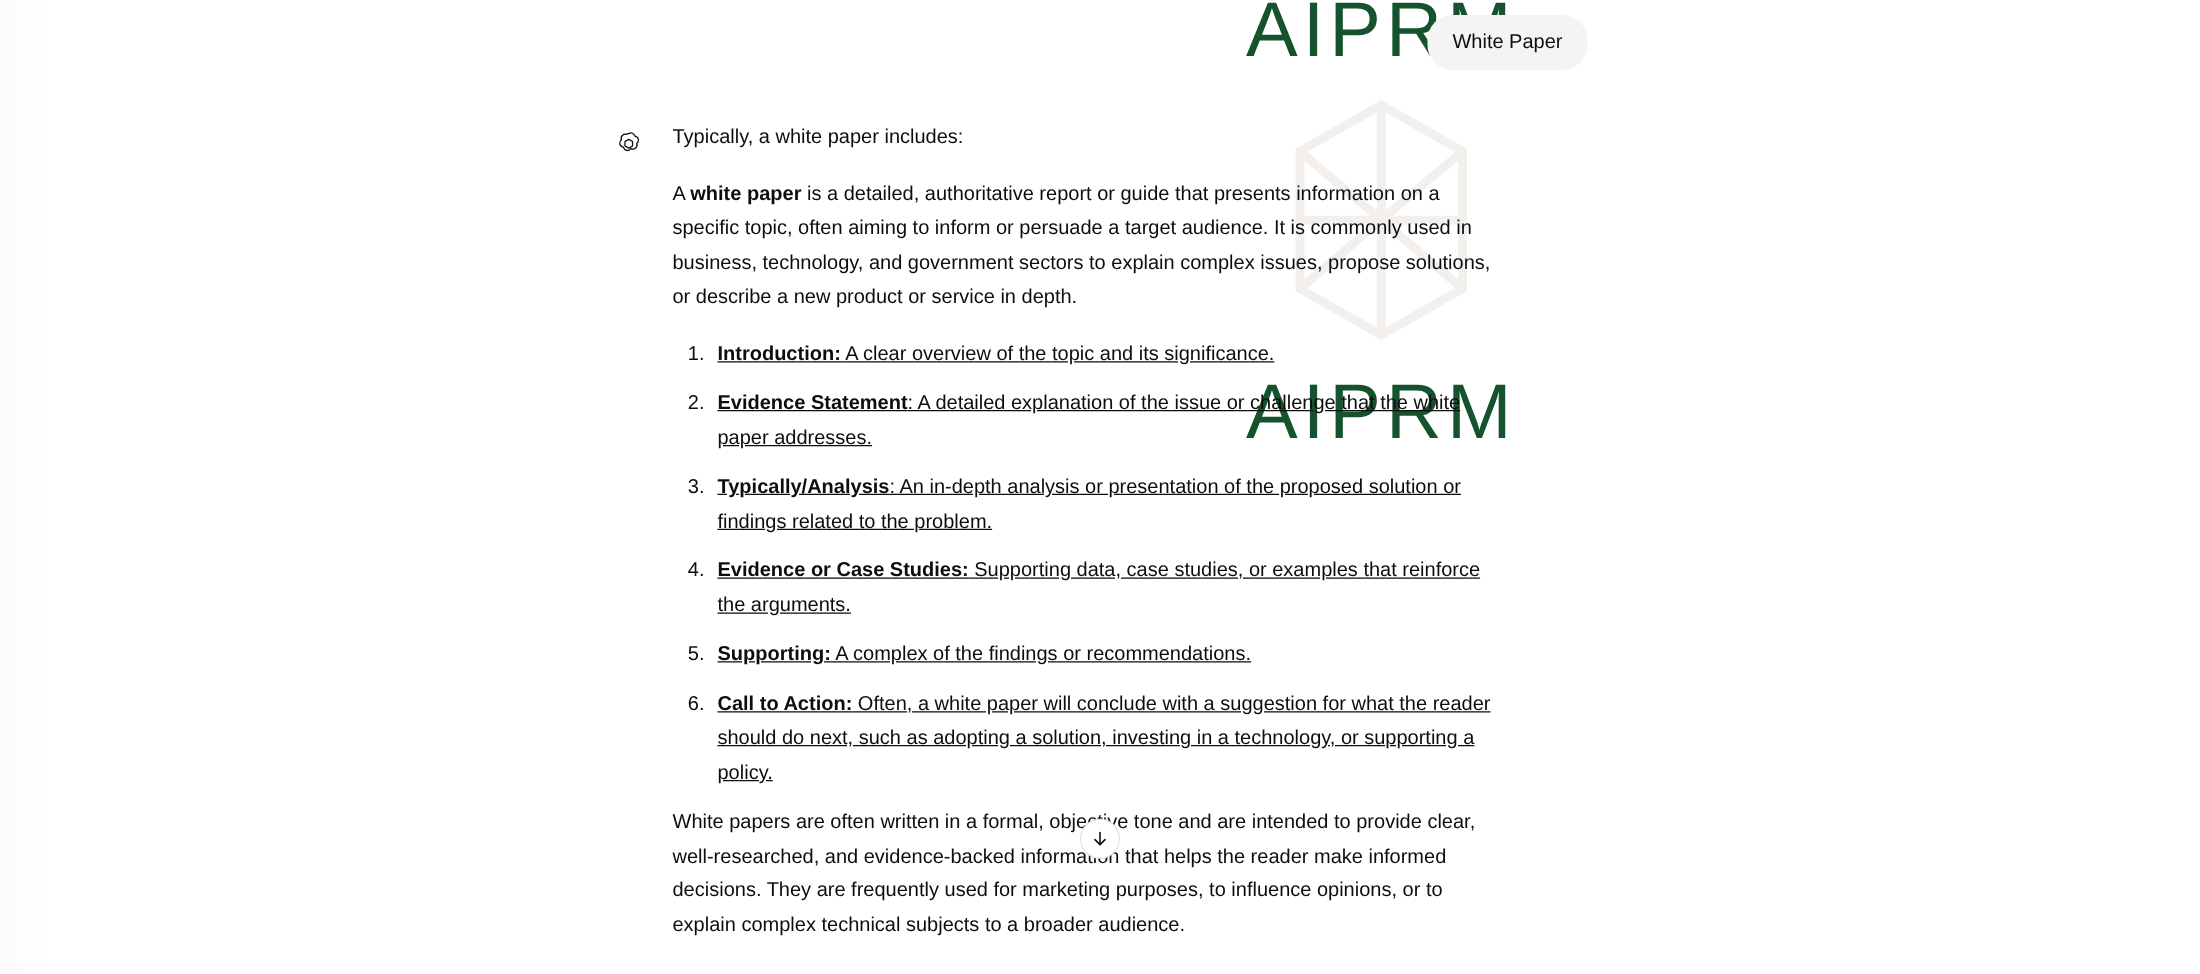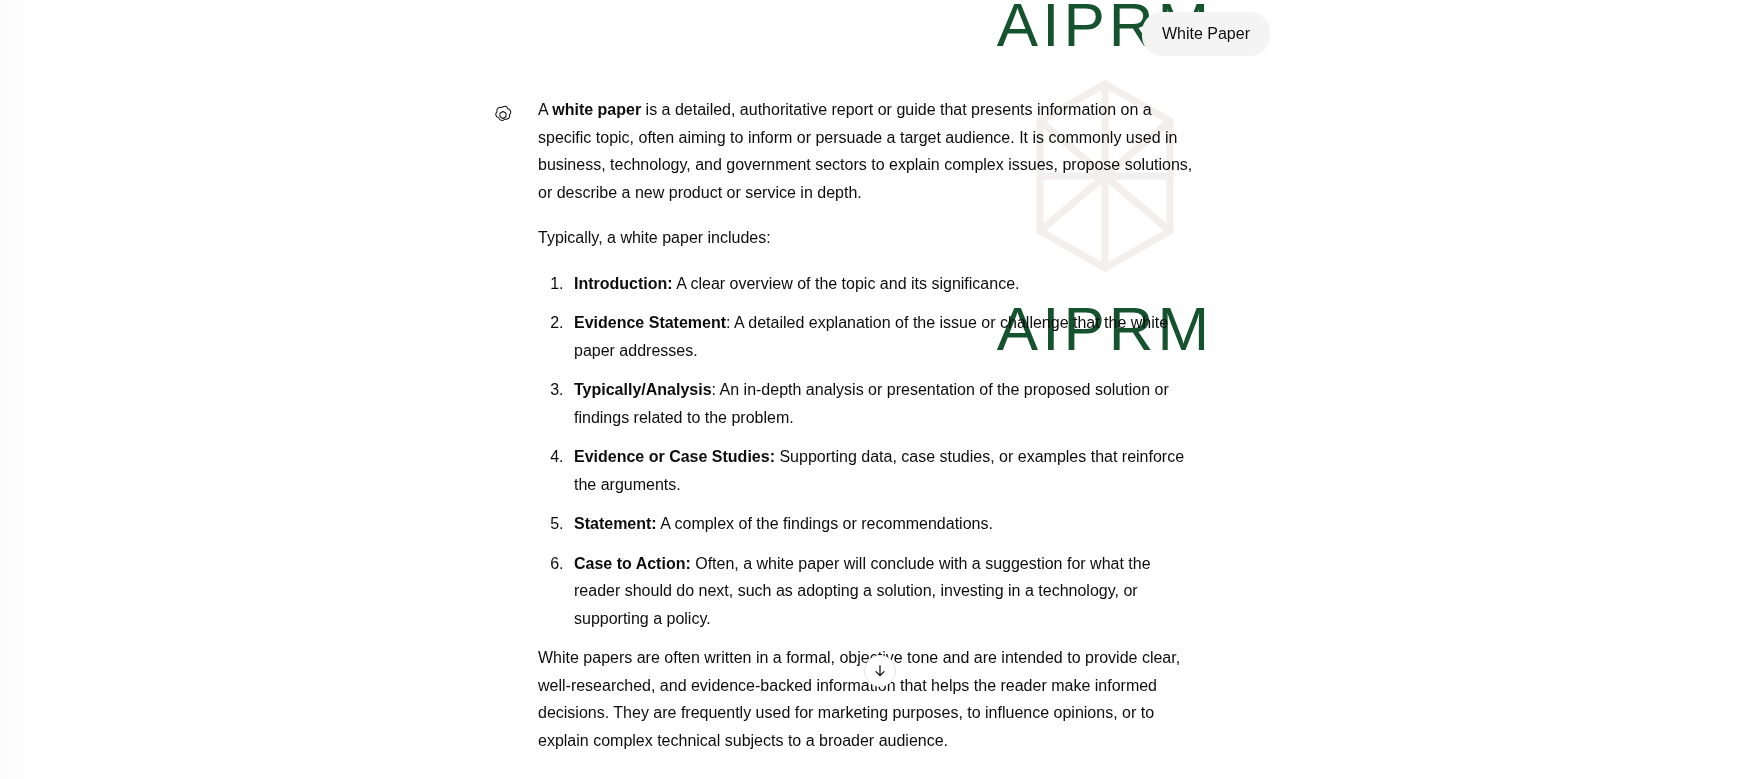--- a/index.html
+++ b/index.html
@@ -108,20 +108,21 @@
   .assistant-body p {
     margin: 0 0 18px 0;
   }
   .assistant-body p:last-child { margin-bottom: 10px; }
   .assistant-body strong { font-weight: 700; }
 
   ol.md-list {
     margin: 0 0 4px 0;
     padding-left: 30px;
     list-style-position: outside;
+    text-decoration: underline;
   }
   ol.md-list li {
     margin-bottom: 12px;
     padding-left: 6px;
   }
   ol.md-list li::marker {
     color: #0d0d0d;
   }
 
   
@@ -215,31 +216,31 @@
 
         <div class="avatar">
           <svg width="22" height="22" viewBox="0 0 24 24" fill="none" stroke="#0d0d0d" stroke-width="1.1" stroke-linejoin="round" stroke-linecap="round">
             <path d="M12 3.2c1.5-1 3.4-.7 4.5.6l.2.2c.3.4.5.8.6 1.3 1.5.2 2.8 1.3 3.1 2.8.3 1.4-.3 2.8-1.4 3.6.5 1.4.2 3-1 4-1.1 1-2.7 1.2-4 .6-.9 1.2-2.4 1.8-3.9 1.5-1.4-.3-2.5-1.4-2.8-2.8-1.5-.2-2.8-1.3-3.1-2.8-.3-1.4.3-2.8 1.4-3.6-.5-1.4-.2-3 1-4 1-.9 2.4-1.2 3.6-.8.4-.3.8-.5 1.2-.6z"></path>
             <path d="M12 8.2l3.3 1.9v3.8L12 15.8l-3.3-1.9v-3.8z"></path>
           </svg>
         </div>
 
         <div class="assistant-body">
 
+          <p>Typically, a white paper includes:</p>
+
           <p><span>A </span><strong>white paper</strong><span> is a detailed, authoritative report or guide that presents information on a specific topic, often aiming to inform or persuade a target audience. It is commonly used in business, technology, and government sectors to explain complex issues, propose solutions, or describe a new product or service in depth.</span></p>
-
-          <p>Typically, a white paper includes:</p>
 
           <ol class="md-list">
             <li><strong>Introduction:</strong><span> A clear overview of the topic and its significance.</span></li>
             <li><strong>Evidence Statement</strong><span>: A detailed explanation of the issue or challenge that the white paper addresses.</span></li>
             <li><strong>Typically/Analysis</strong><span>: An in-depth analysis or presentation of the proposed solution or findings related to the problem.</span></li>
             <li><strong>Evidence or Case Studies:</strong><span> Supporting data, case studies, or examples that reinforce the arguments.</span></li>
-            <li><strong>Statement:</strong><span> A complex of the findings or recommendations.</span></li>
-            <li><strong>Case to Action:</strong><span> Often, a white paper will conclude with a suggestion for what the reader should do next, such as adopting a solution, investing in a technology, or supporting a policy.</span></li>
+            <li><strong>Supporting:</strong><span> A complex of the findings or recommendations.</span></li>
+            <li><strong>Call to Action:</strong><span> Often, a white paper will conclude with a suggestion for what the reader should do next, such as adopting a solution, investing in a technology, or supporting a policy.</span></li>
           </ol>
 
           <p>White papers are often written in a formal, objective tone and are intended to provide clear, well-researched, and evidence-backed information that helps the reader make informed decisions. They are frequently used for marketing purposes, to influence opinions, or to explain complex technical subjects to a broader audience.</p>
 
           <div class="actions">
 
             <button class="action-btn" title="Read aloud">
               
             </button>
 

